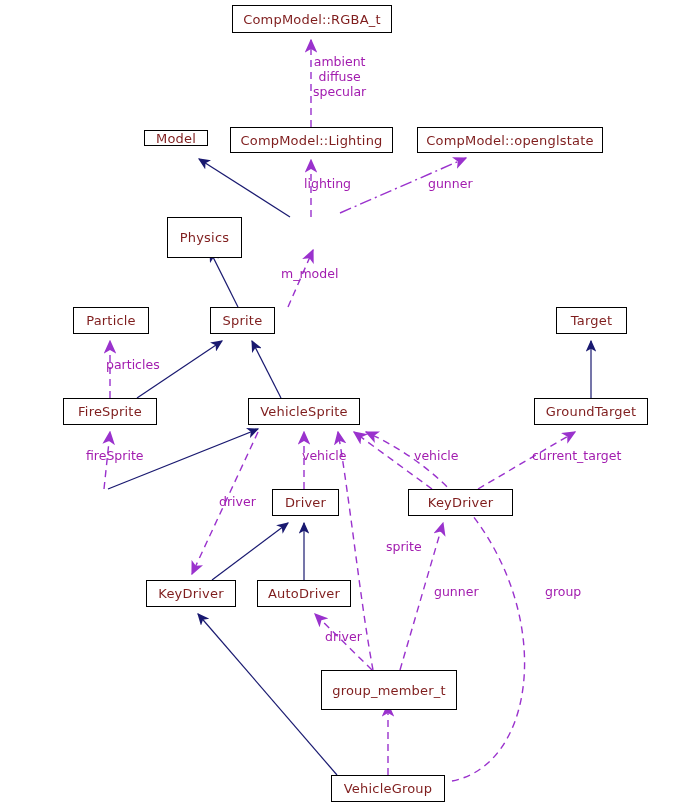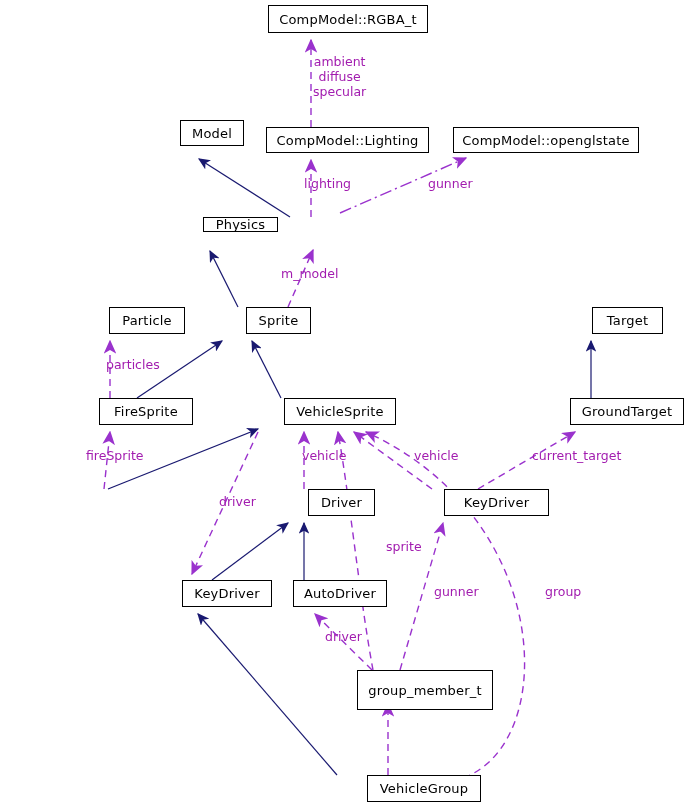--- a/index.html
+++ b/index.html
@@ -11,25 +11,24 @@
     overflow:hidden;
   }
   svg.edges{position:absolute;left:0;top:0;width:691px;height:805px;}
   .node{
     position:absolute;
     box-sizing:border-box;
     border:1px solid #000000;
     background:#ffffff;
     display:flex;align-items:center;justify-content:center;
     font-size:13px;
-    color:#000000;
+    color:#7f1d1d;
     white-space:nowrap;
     letter-spacing:0.2px;
     z-index:5;
-    margin-left:36px;
   }
   .node.current{background:#c0c0c0;}
   .edge-label{
     position:absolute;
     font-size:12.5px;
     color:#a21caf;
     white-space:nowrap;
     z-index:6;
     background:transparent;
   }
@@ -103,30 +102,30 @@
     </g>
 
     <g stroke="#9a32cd" stroke-width="1.4" fill="none" stroke-dasharray="12,4,2,4" marker-end="url(#purpleArrow)">
       <path d="M340,213 L466,158"></path>
     </g>
   </svg>
 
   <div class="node" style="left:232px;top:5px;width:160px;height:28px;">
     <span>CompModel::RGBA_t</span>
   </div>
-  <div class="node" style="left:144px;top:120px;width:64px;height:26px;">
+  <div class="node" style="left:144px;top:130px;width:64px;height:16px;">
     <span>Model</span>
   </div>
   <div class="node" style="left:230px;top:127px;width:163px;height:26px;">
     <span>CompModel::Lighting</span>
   </div>
   <div class="node" style="left:417px;top:127px;width:186px;height:26px;">
     <span>CompModel::openglstate</span>
   </div>
-  <div class="node" style="left:167px;top:217px;width:75px;height:15px;">
+  <div class="node" style="left:167px;top:217px;width:75px;height:41px;">
     <span>Physics</span>
   </div>
   <div class="node" style="left:73px;top:307px;width:76px;height:27px;">
     <span>Particle</span>
   </div>
   <div class="node" style="left:210px;top:307px;width:65px;height:27px;">
     <span>Sprite</span>
   </div>
   <div class="node" style="left:556px;top:307px;width:71px;height:27px;">
     <span>Target</span>

